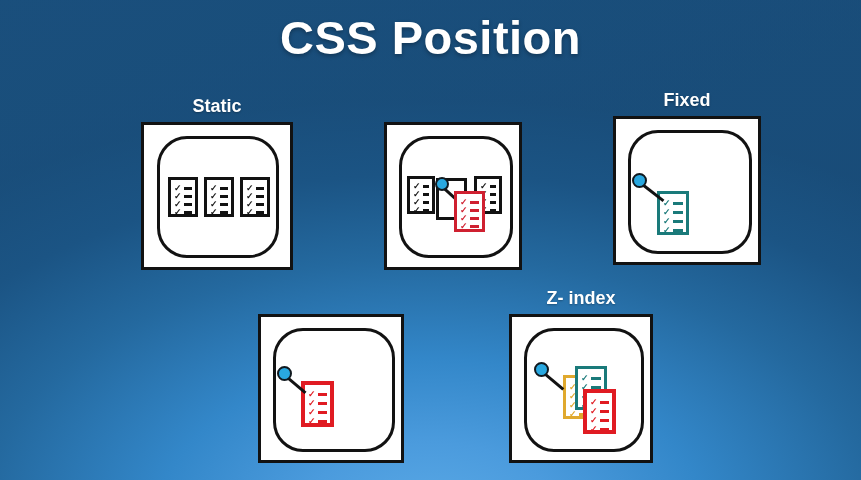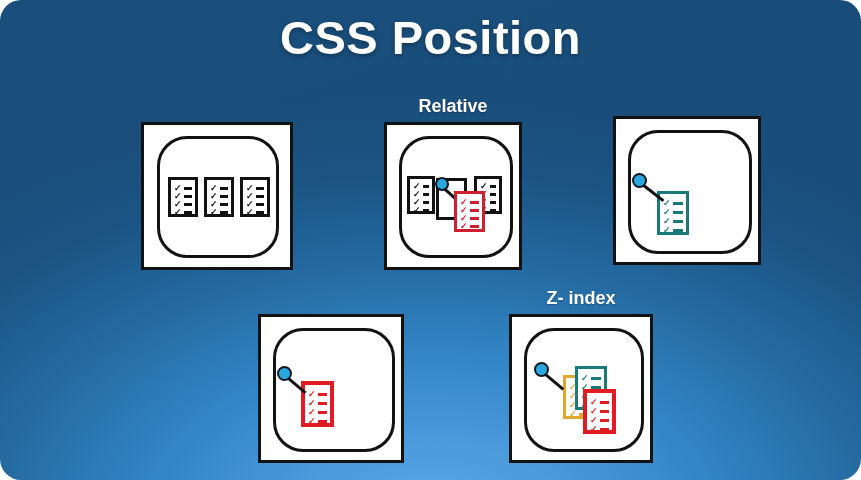--- a/index.html
+++ b/index.html
@@ -20,21 +20,20 @@
     background:
       radial-gradient(ellipse 720px 420px at 50% 108%,
         #5aa9e6 0%,
         #4b9bdd 18%,
         #3387c9 38%,
         #24699f 62%,
         #1b5484 82%,
         #17487288 100%),
       linear-gradient(160deg, #1d5788 0%, #1b5282 45%, #1a4f7e 100%);
     overflow: hidden;
-    border-radius: 21px;
   }
 
   
   #title {
     position: absolute;
     top: 8px;
     left: 0;
     width: 861px;
     text-align: center;
     color: #ffffff;
@@ -138,20 +137,21 @@
   }
 </style>
 </head>
 <body>
 
 <div id="slide">
 
   <div id="title">CSS Position</div>
 
   <div class="card" style="left:141px; top:96px; width:152px; height:180px;">
+    <div class="card-label">Static</div>
     <div class="card-box" style="width:152px; height:148px;">
       <div class="inner-round" style="left:13px; top:11px; width:122px; height:122px;"></div>
 
       <div class="cl" style="left:24px; top:52px; width:30px; height:40px; border:3px solid #121212;">
         <div class="row" style="top:4px;">
             <span class="tick" style="color:#121212;">✓</span>
             <span class="bar" style="background:#121212;"></span>
           </div>
         <div class="row" style="top:12px;">
             <span class="tick" style="color:#121212;">✓</span>
@@ -201,21 +201,20 @@
           </div>
         <div class="row" style="top:28px;">
             <span class="tick" style="color:#121212;">✓</span>
             <span class="bar" style="background:#121212;"></span>
           </div>
       </div>
     </div>
   </div>
 
   <div class="card" style="left:384px; top:96px; width:138px; height:180px;">
-    <div class="card-label">Relative</div>
     <div class="card-box" style="width:138px; height:148px;">
       <div class="inner-round" style="left:12px; top:11px; width:114px; height:122px;"></div>
 
       <div class="cl" style="left:20px; top:51px; width:28px; height:38px; border:3px solid #121212;">
         <div class="row" style="top:3px;">
             <span class="tick" style="color:#121212;">✓</span>
             <span class="bar" style="background:#121212;"></span>
           </div>
         <div class="row" style="top:11px;">
             <span class="tick" style="color:#121212;">✓</span>
@@ -270,20 +269,21 @@
           </div>
         <div class="row" style="top:28px;">
             <span class="tick" style="color:#cf2030;">✓</span>
             <span class="bar" style="background:#cf2030;"></span>
           </div>
       </div>
     </div>
   </div>
 
   <div class="card" style="left:613px; top:90px; width:148px; height:182px;">
+    <div class="card-label">Fixed</div>
     <div class="card-box" style="width:148px; height:149px;">
       <div class="inner-round" style="left:12px; top:11px; width:124px; height:124px;"></div>
 
       <div class="leader" style="left:24px; top:62px; width:30px; transform: rotate(38deg);"></div>
       <div class="dot" style="left:16px; top:54px; width:15px; height:15px;"></div>
 
       <div class="cl" style="left:41px; top:72px; width:32px; height:44px; border:3px solid #1a7a7a;">
         <div class="row" style="top:5px;">
             <span class="tick" style="color:#1a7a7a;">✓</span>
             <span class="bar" style="background:#1a7a7a;"></span>

